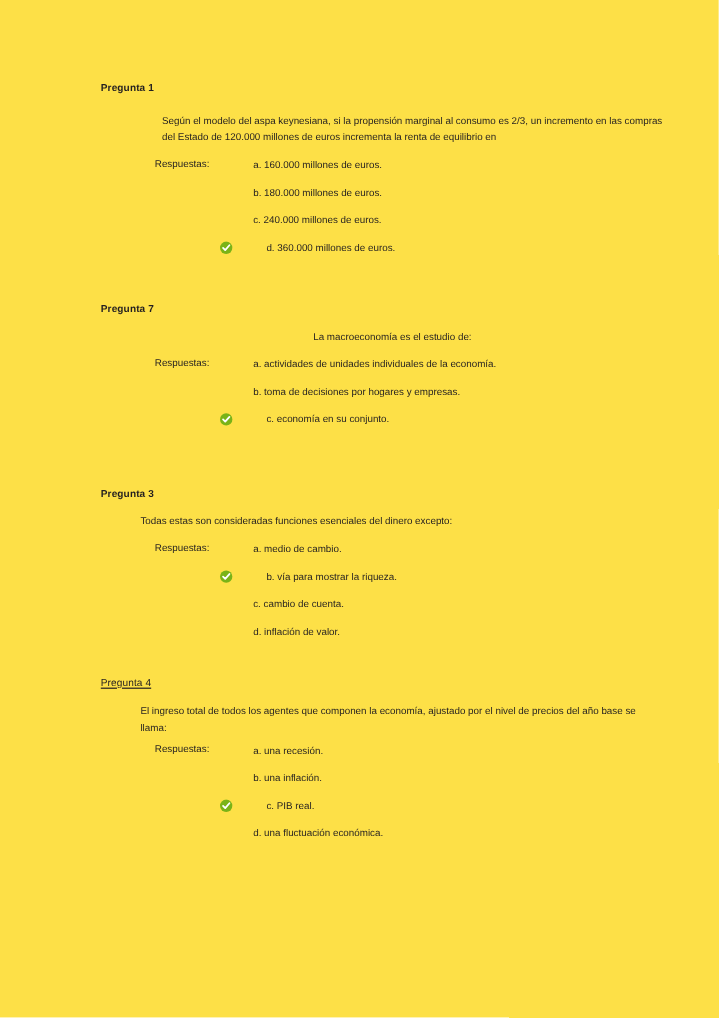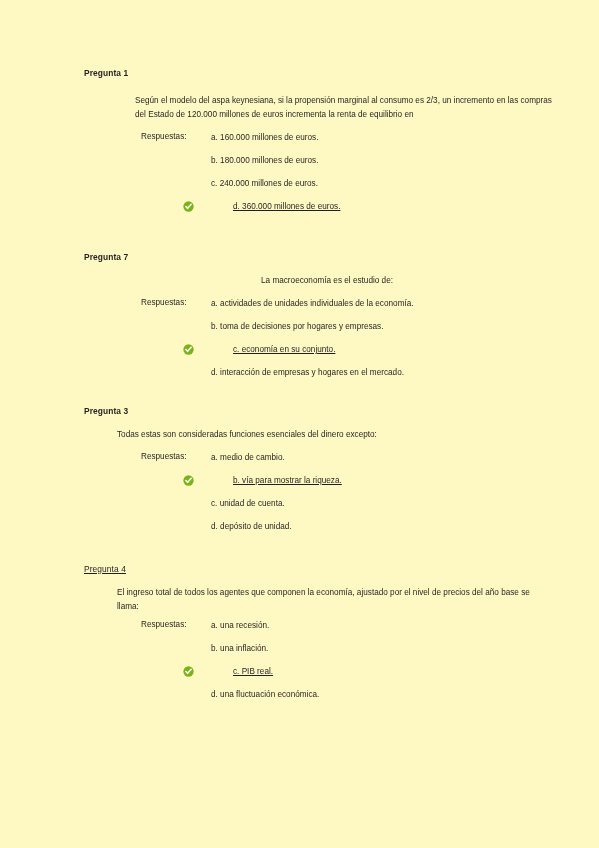--- a/index.html
+++ b/index.html
@@ -12,21 +12,21 @@
     height: 848px;
     position: relative;
     font-family: "Liberation Sans", sans-serif;
     color: #231f20;
     -webkit-font-smoothing: antialiased;
   }
 
   .page {
     position: absolute;
     inset: 0;
-    background: #fef9c3;
+    background: #fde047;
     overflow: hidden;
   }
 
   .question-block {
     position: absolute;
     left: 0;
     right: 0;
   }
 
   .q-heading {
@@ -54,21 +54,21 @@
   }
 
   .answers-row {
     position: absolute;
     left: 0;
     right: 0;
   }
 
   .answers-label {
     position: absolute;
-    left: 141px;
+    left: 129px;
     top: 0;
     font-size: 8.2px;
     color: #231f20;
     white-space: nowrap;
   }
 
   .options {
     position: absolute;
     left: 183px;
     top: 0;
@@ -99,22 +99,21 @@
     position: relative;
     top: -0.5px;
   }
   .check-icon svg {
     display: block;
     width: 11px;
     height: 11px;
   }
 
   .option.correct .option-text {
-    margin-left: 11px;
-    text-decoration: underline;
+    margin-left: 0px;
   }
 </style>
 </head>
 <body>
 
 <div class="page">
 
   <div class="question-block" style="top:68px;">
     <div class="q-heading">Pregunta 1</div>
     <div class="q-stem" style="top:26px;margin-left:18px;">Según el modelo del aspa keynesiana, si la propensión marginal al consumo es 2/3, un incremento en las compras del Estado de 120.000 millones de euros incrementa la renta de equilibrio en</div>
@@ -155,23 +154,20 @@
           <span class="option-text">b. toma de decisiones por hogares y empresas.</span>
         </div>
         <div class="option correct">
           <span class="check-icon">
             <svg viewBox="0 0 16 16" xmlns="http://www.w3.org/2000/svg">
               <circle cx="8" cy="8" r="7.5" fill="#7ab317"></circle>
               <path d="M4.2 8.1 L6.8 10.7 L11.9 4.9" fill="none" stroke="#ffffff" stroke-width="2.2" stroke-linecap="round" stroke-linejoin="round"></path>
             </svg>
           </span><span class="option-text">c. economía en su conjunto.</span>
         </div>
-        <div class="option">
-          <span class="option-text">d. interacción de empresas y hogares en el mercado.</span>
-        </div>
       </div>
     </div>
   </div>
 
   <div class="question-block" style="top:406px;">
     <div class="q-heading">Pregunta 3</div>
     <div class="q-stem" style="top:22px;">Todas estas son consideradas funciones esenciales del dinero excepto:</div>
     <div class="answers-row" style="top:46px;">
       <div class="answers-label">Respuestas:</div>
       <div class="options">
@@ -180,24 +176,24 @@
         </div>
         <div class="option correct">
           <span class="check-icon">
             <svg viewBox="0 0 16 16" xmlns="http://www.w3.org/2000/svg">
               <circle cx="8" cy="8" r="7.5" fill="#7ab317"></circle>
               <path d="M4.2 8.1 L6.8 10.7 L11.9 4.9" fill="none" stroke="#ffffff" stroke-width="2.2" stroke-linecap="round" stroke-linejoin="round"></path>
             </svg>
           </span><span class="option-text">b. vía para mostrar la riqueza.</span>
         </div>
         <div class="option">
-          <span class="option-text">c. unidad de cuenta.</span>
-        </div>
-        <div class="option">
-          <span class="option-text">d. depósito de unidad.</span>
+          <span class="option-text">c. cambio de cuenta.</span>
+        </div>
+        <div class="option">
+          <span class="option-text">d. inflación de valor.</span>
         </div>
       </div>
     </div>
   </div>
 
   <div class="question-block" style="top:564px;">
     <div class="q-heading regular">Pregunta 4</div>
     <div class="q-stem" style="top:22px;">El ingreso total de todos los agentes que componen la economía, ajustado por el nivel de precios del año base se llama:</div>
     <div class="answers-row" style="top:56px;">
       <div class="answers-label">Respuestas:</div>

